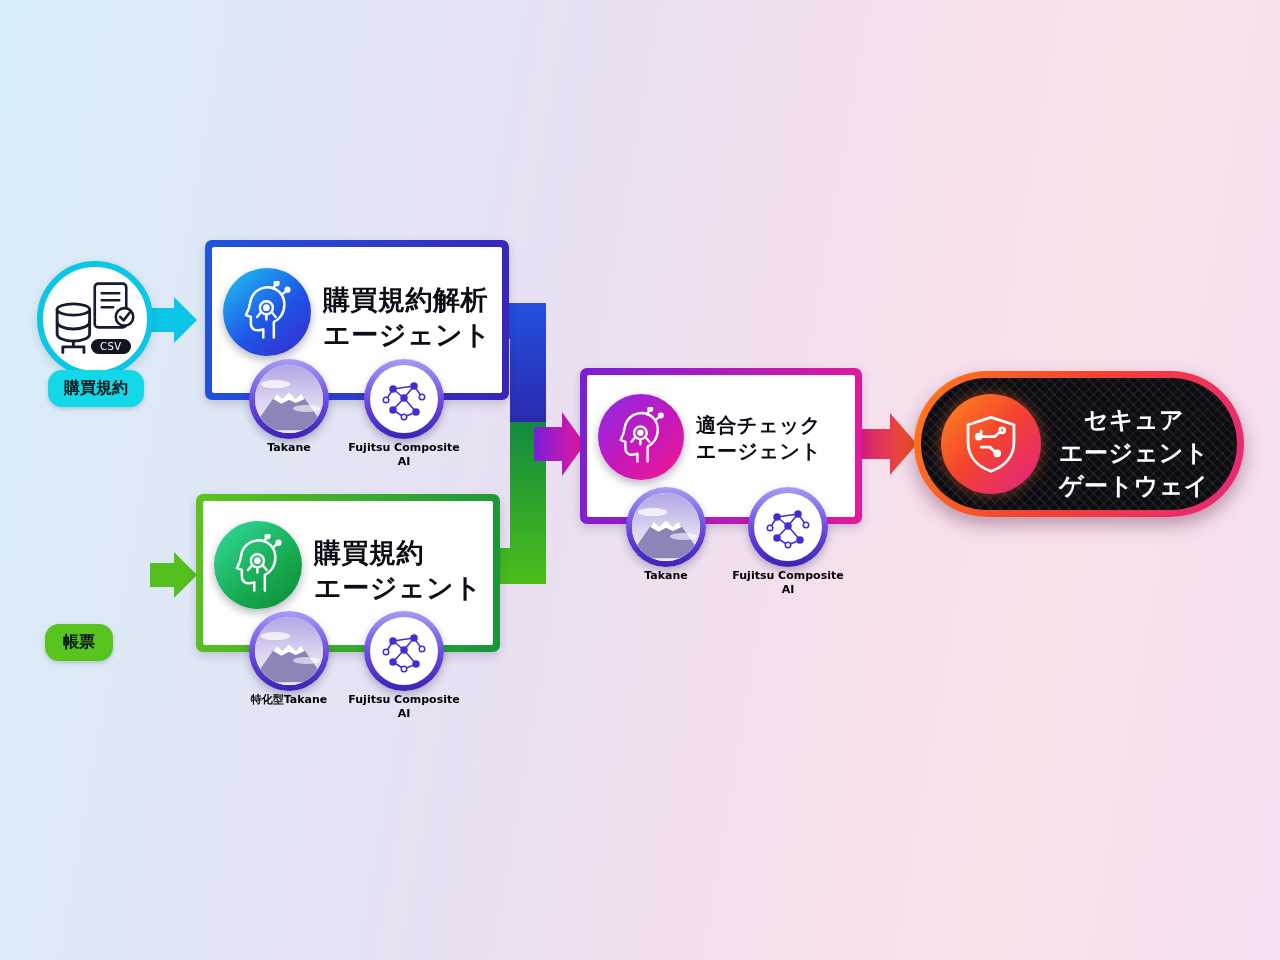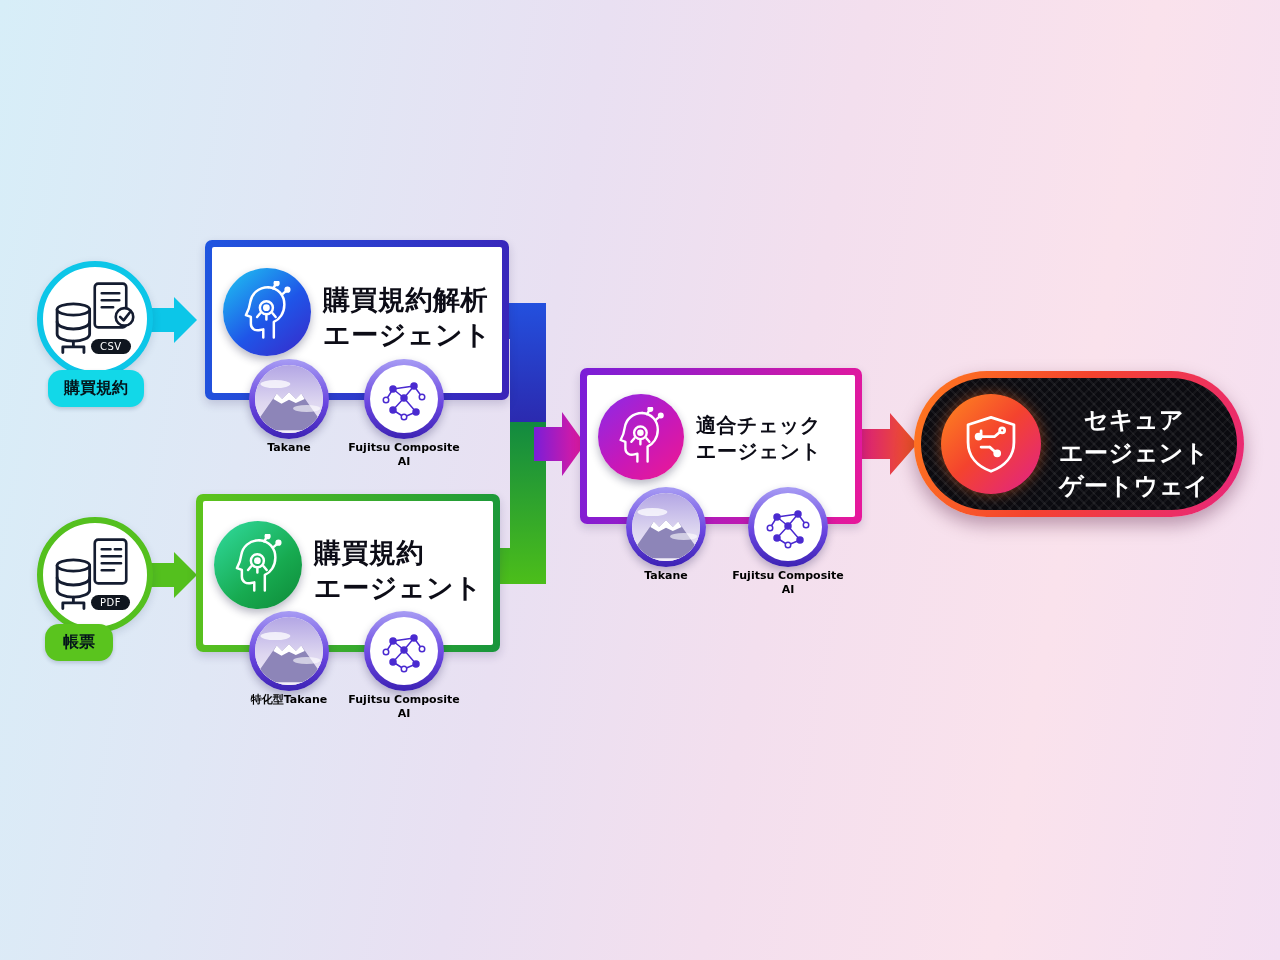--- a/index.html
+++ b/index.html
@@ -144,37 +144,20 @@
         <rect x="4" y="3" width="36" height="50" rx="4"></rect>
         <path d="M12 14 H 32 M12 22 H 32 M12 30 H 25" fill="none"></path>
         <circle cx="38" cy="41" r="10"></circle>
         <path d="M33 41 L 37 45 L 44 36" fill="none"></path>
       </g>
     </svg>
     <span class="file-badge">CSV</span>
   </div>
   <div class="pill" style="left:48px; top:370px; width:96px; background:#12d8e8;">購買規約</div>
 
-  <div class="input-circle" style="left:37px; top:517px; border-color:#54c01e;">
-    <svg viewBox="0 0 64 72" width="52" height="60" style="left:6px; top:32px;">
-      <g stroke="#141c30" stroke-width="3.5" fill="#fff" stroke-linecap="round">
-        <path d="M10 12 V 42 C 10 47 19 51 30 51 C 41 51 50 47 50 42 V 12"></path>
-        <path d="M10 27 C 10 32 19 36 30 36 C 41 36 50 32 50 27" fill="none"></path>
-        <ellipse cx="30" cy="12" rx="20" ry="7"></ellipse>
-        <path d="M30 51 V 58 M17 58 H 43 M17 58 V 65 M43 58 V 65" fill="none"></path>
-      </g>
-    </svg>
-    <svg viewBox="0 0 52 64" width="46" height="56" style="left:48px; top:14px;">
-      <g stroke="#141c30" stroke-width="3" fill="#fff" stroke-linecap="round" stroke-linejoin="round">
-        <rect x="4" y="3" width="36" height="50" rx="4"></rect>
-        <path d="M12 14 H 22 M27 14 H 34 M12 22 H 34 M12 30 H 34 M12 38 H 26" fill="none"></path>
-      </g>
-    </svg>
-    <span class="file-badge">PDF</span>
-  </div>
   <div class="pill" style="left:45px; top:624px; width:68px; background:#5ac41e;">帳票</div>
 
   <div class="agent-box" style="left:205px; top:240px; width:304px; height:160px;
        background:linear-gradient(100deg,#1f55e0,#3a23b8);">
     <div class="inner"></div>
     <div class="ai-badge" style="left:18px; top:28px; width:88px; height:88px;
          background:linear-gradient(140deg,#1ec8f2 0%,#1f55e8 55%,#3a28c8 100%);">
       <svg viewBox="0 0 100 100" width="62" height="62">
         <g stroke="#fff" stroke-width="4" fill="none" stroke-linecap="round" stroke-linejoin="round">
           <path d="M52 10 C 36 10 25 21 23 34 C 22 42 20 48 16 55 L 24 58 L 24 69 C 24 77 31 81 39 79 L 44 78 L 44 91"></path>

